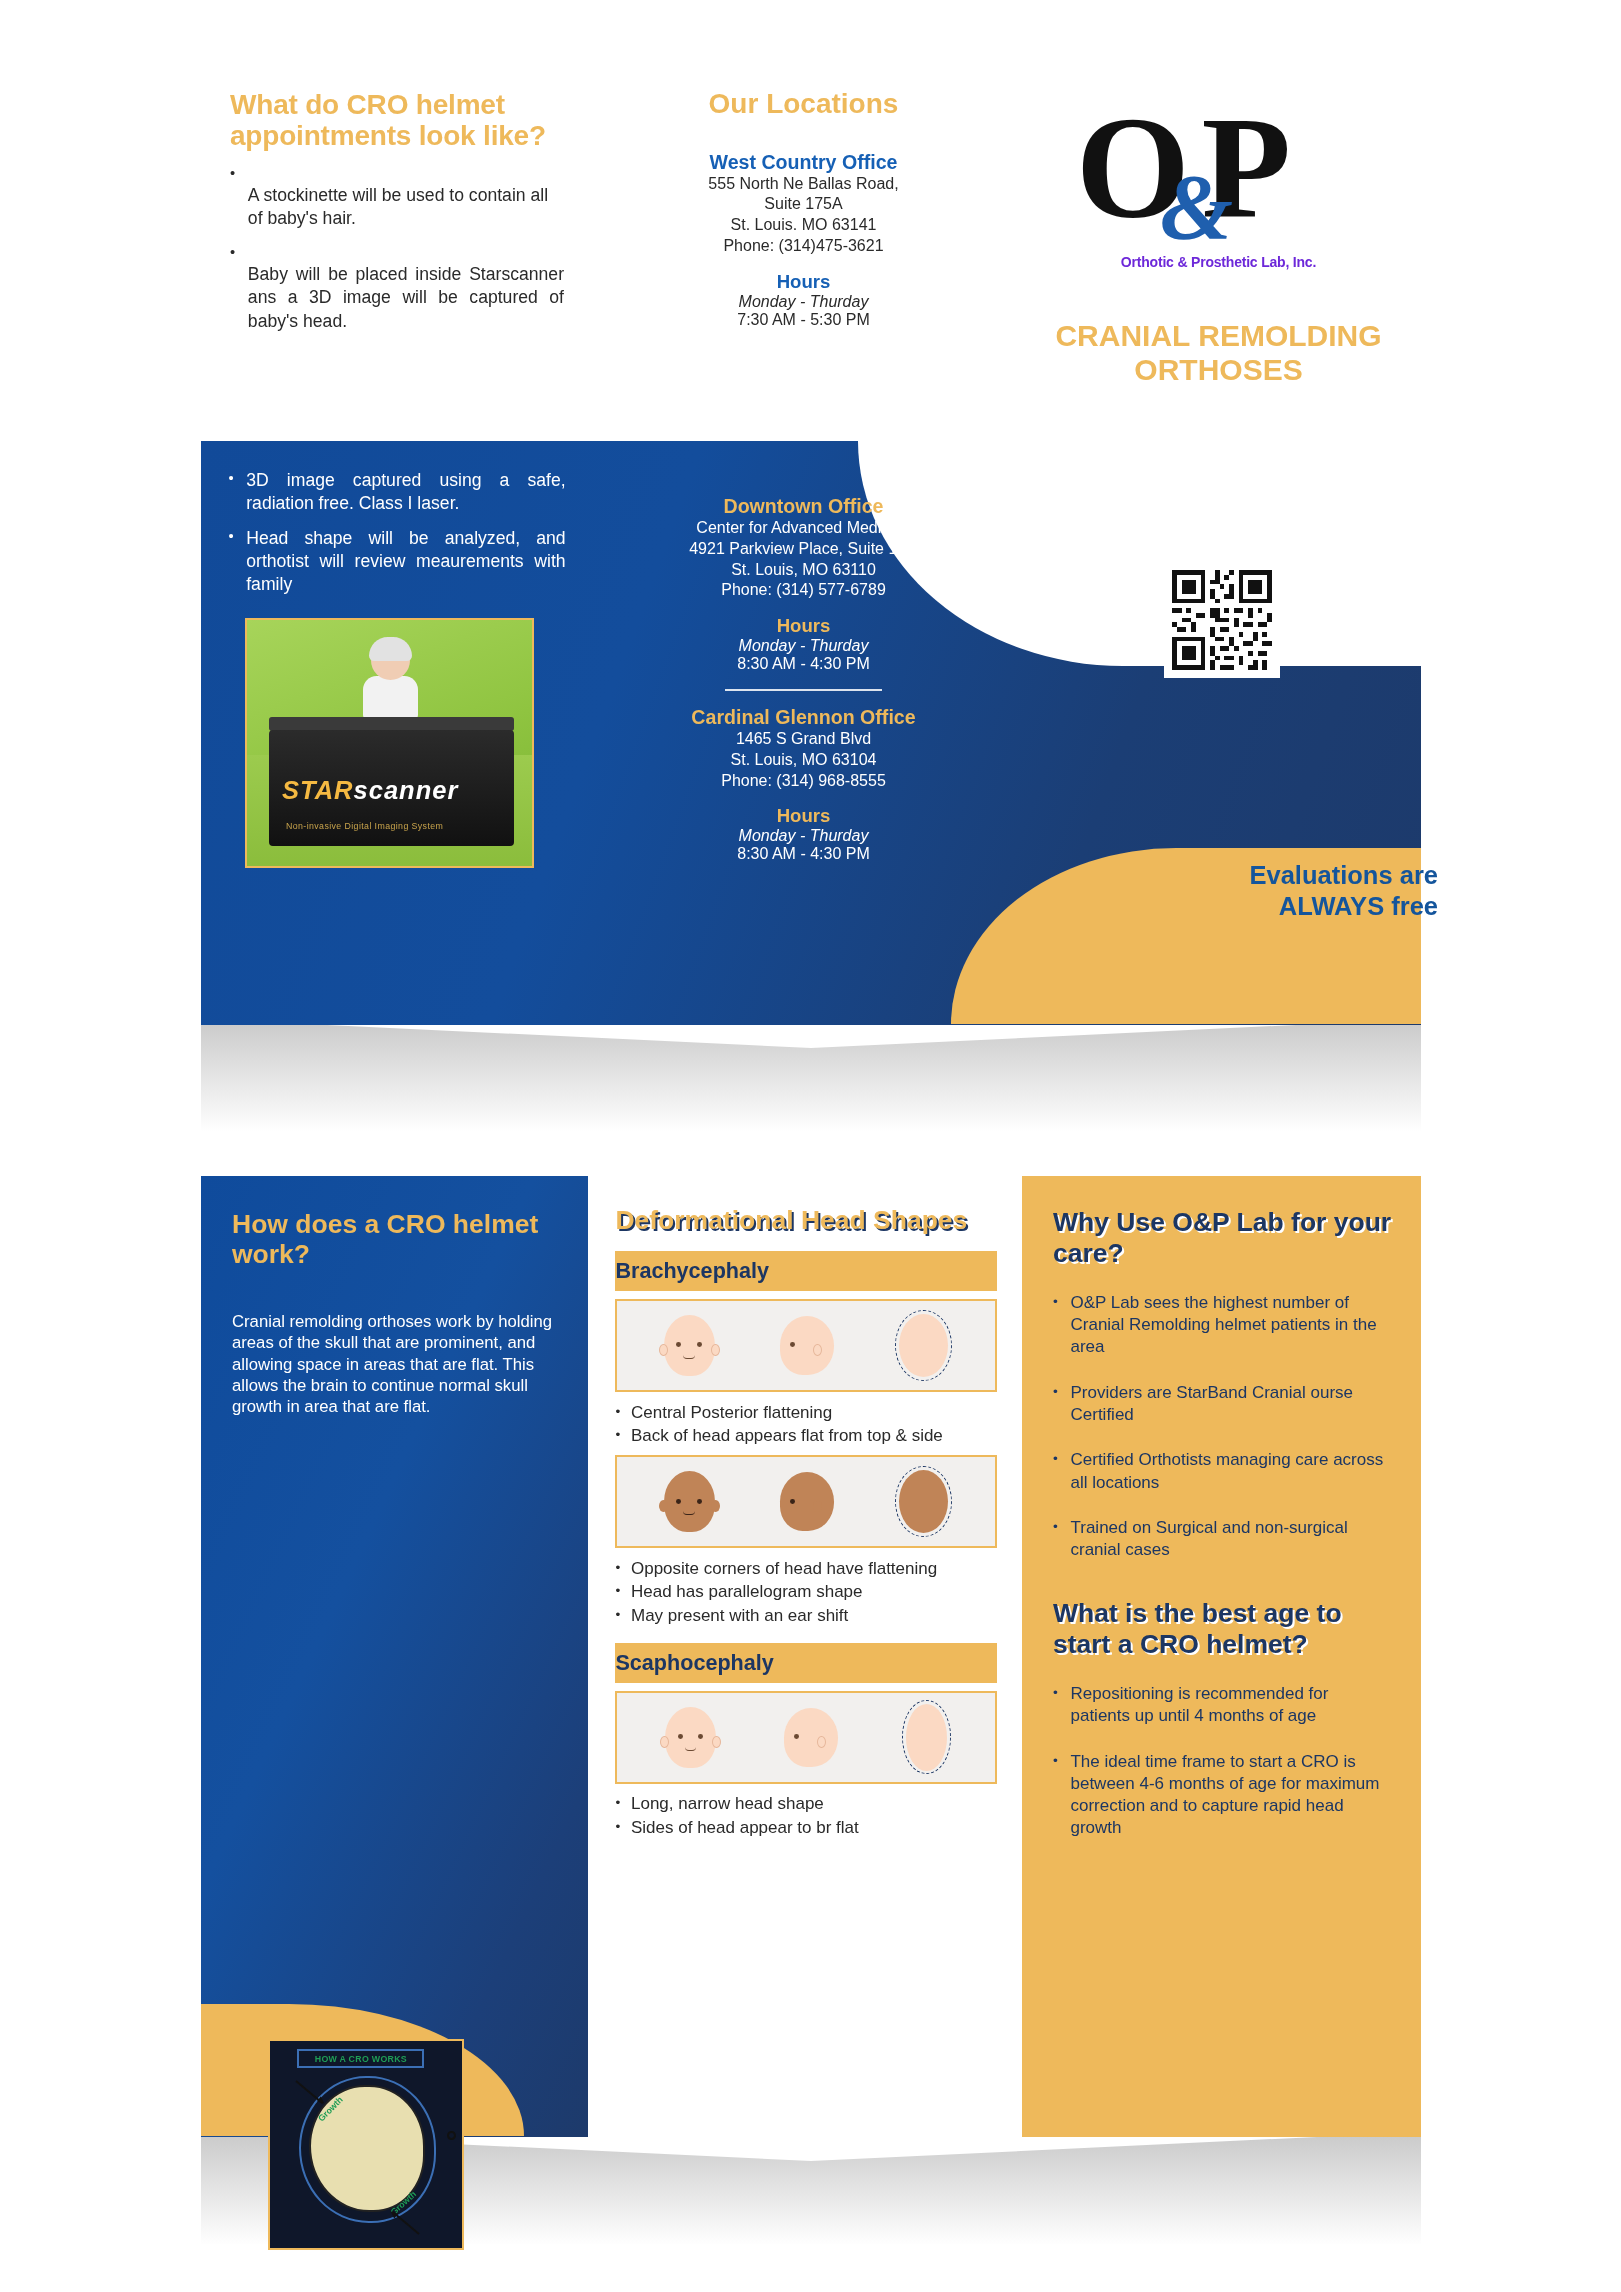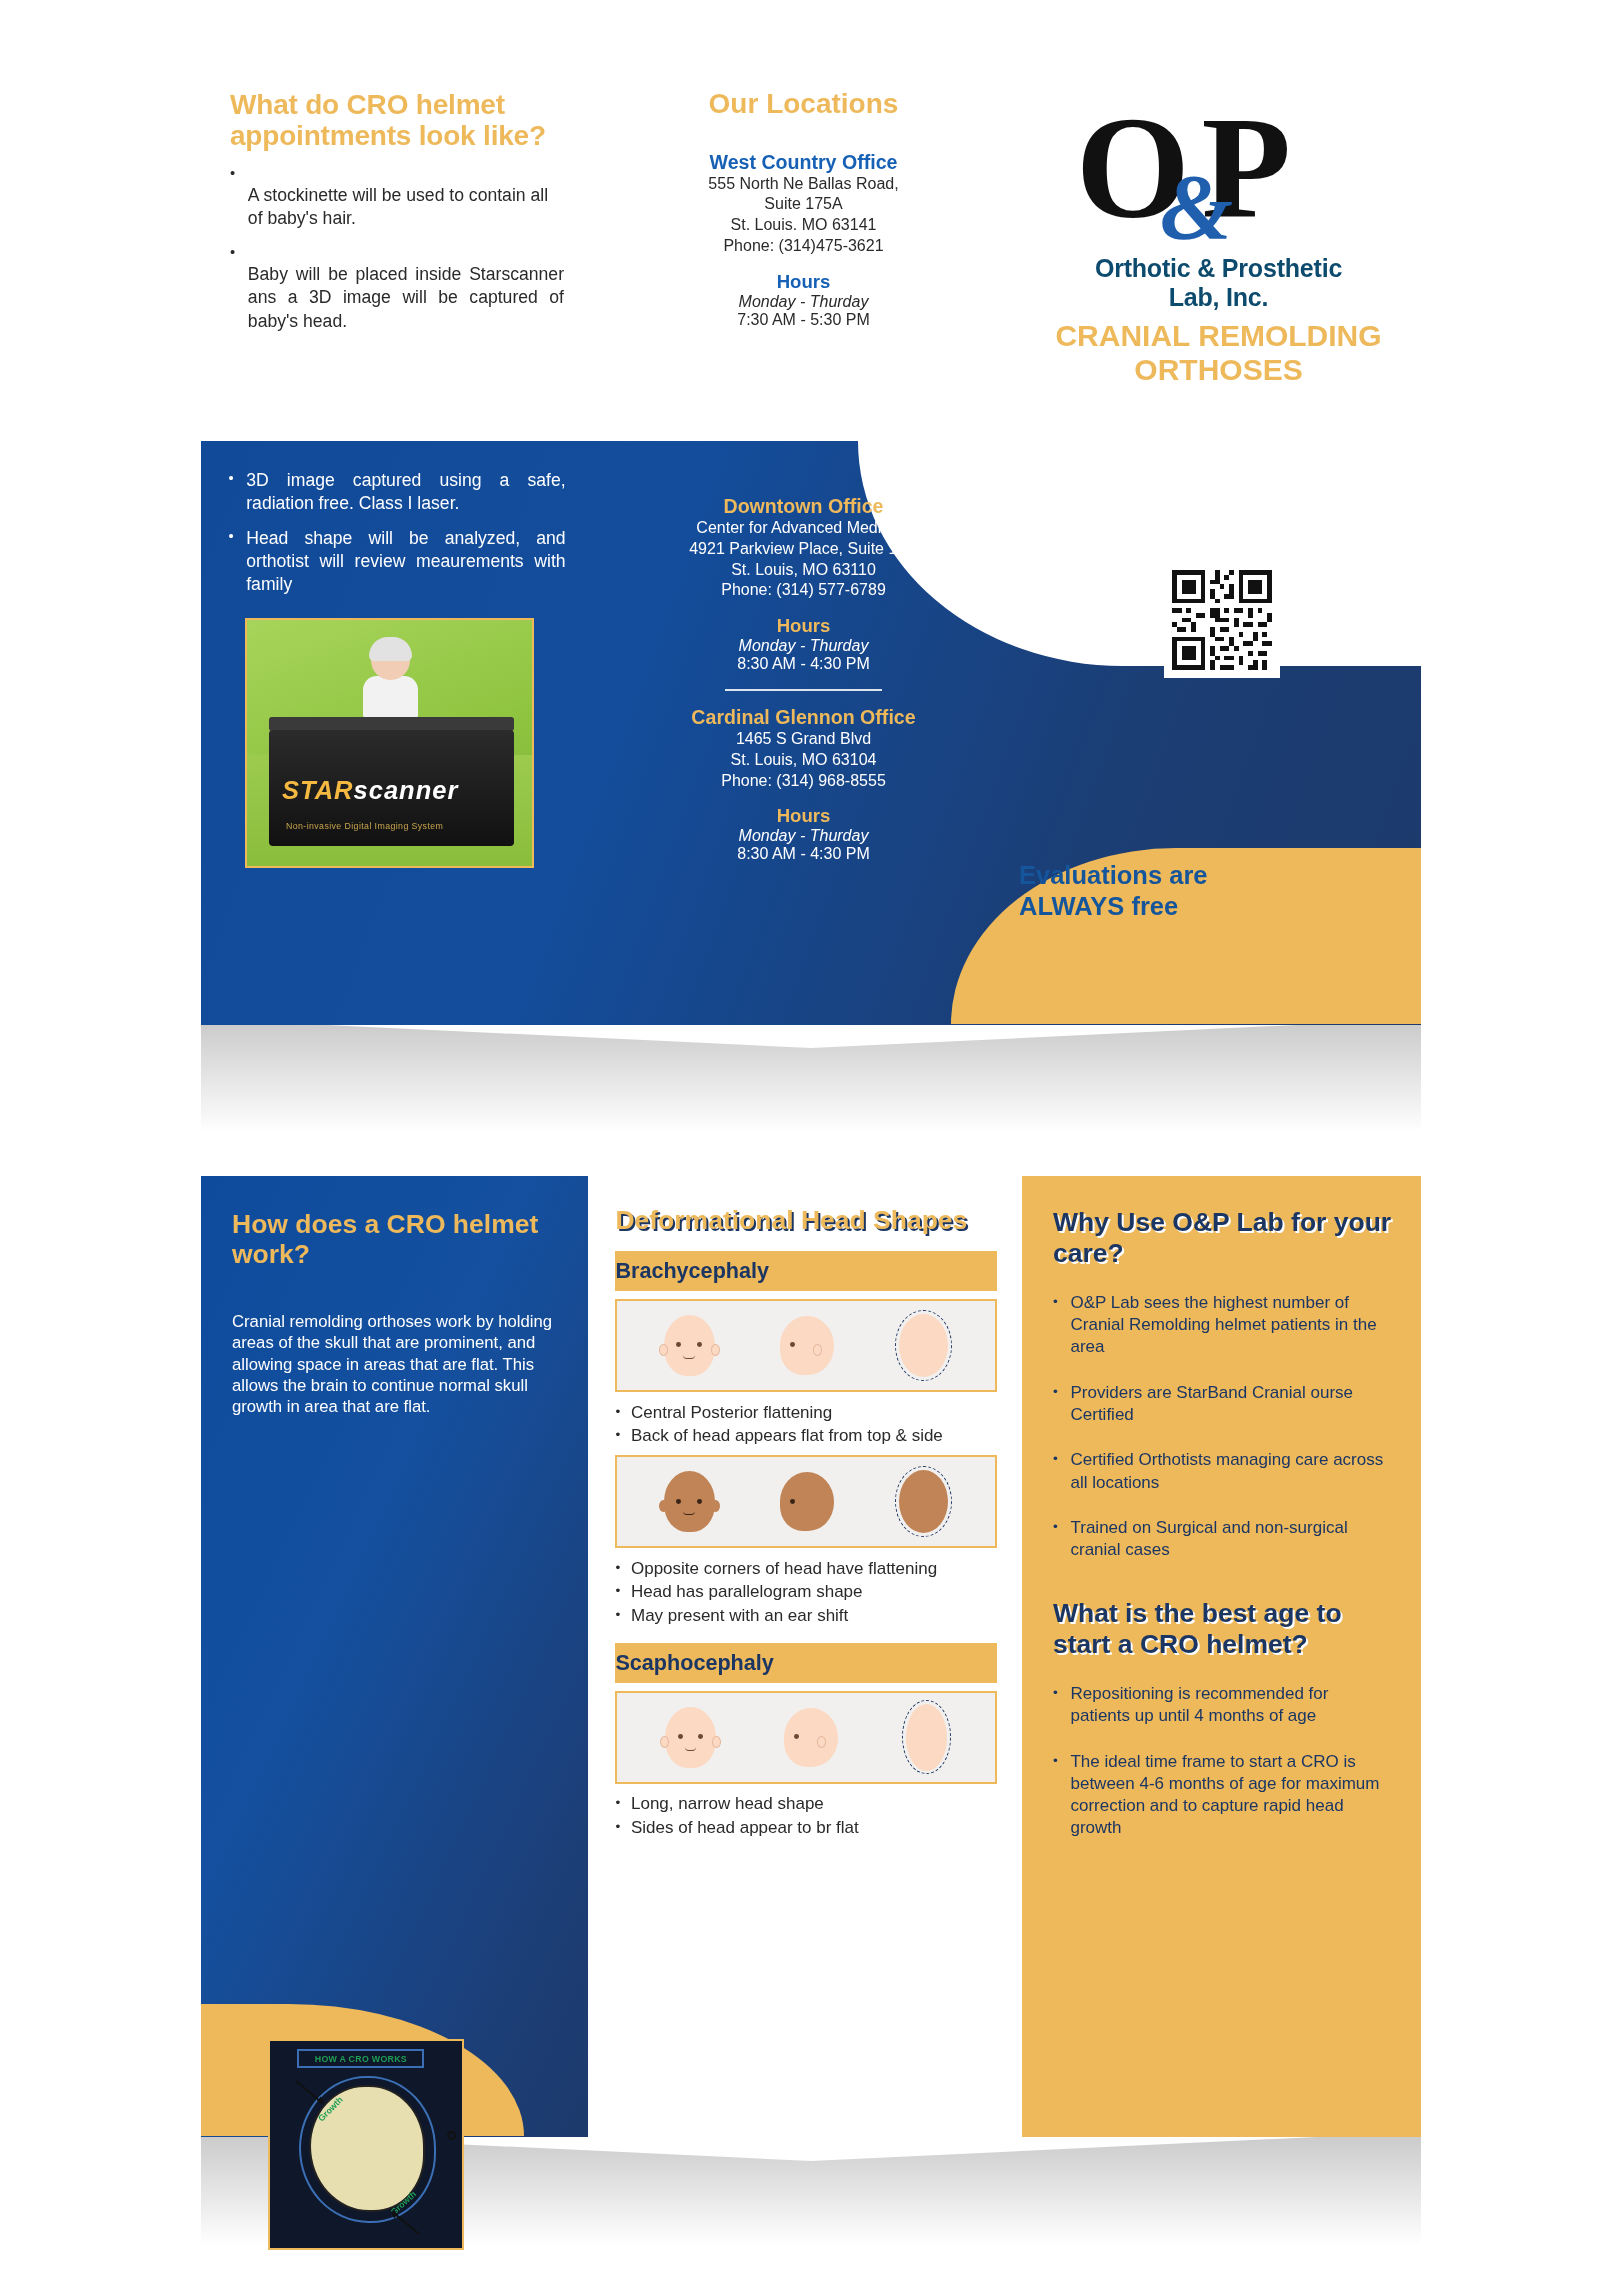--- a/index.html
+++ b/index.html
@@ -101,24 +101,24 @@
   .hrs-it { font-style: italic; font-size:16px; color:#2a2a2a; }
   .hrs-it-w { font-style: italic; font-size:16px; color:#ffffff; }
   .hrs-t { font-size:16px; color:#2a2a2a; }
   .hrs-t-w { font-size:16px; color:#ffffff; }
   .c2-blue { position:absolute; left:392px; top:421px; width:421px; text-align:center; padding:0 17.6px; }
   .divider { width:157px; height:2px; background:#ffffff; margin:15.7px auto; opacity:.85; }
 
   
   .c3 { position:absolute; left:814px; top:0; width:407px; text-align:center; }
   .logo-wrap { position:relative; width:274px; height:181px; margin:27.4px auto 0; }
-  .logo-sub { color:#0c4a6e; font-weight:bold; font-size:25px; letter-spacing:-0.2px; margin-top:2px; }
+  .logo-sub { color:#6d28d9; font-weight:bold; font-size:14px; letter-spacing:-0.2px; margin-top:2px; }
   .cro-title { color:#eeb95b; font-size:30px; font-weight:bold; line-height:1.13; margin-top:37px; }
   .qr { position:absolute; left:149px; top:488px; width:116px; height:116px; background:#fff; padding:7.8px; }
-  .evalbox { position:absolute; left:4px; top:786px; width:407px; text-align:left; }
+  .evalbox { position:absolute; left:16px; top:786px; width:407px; text-align:right; }
   .eval-txt { color:#14559c; font-size:25.5px; font-weight:bold; line-height:1.2; }
 
   
   .brochure2 { position:absolute; left:201px; top:1176px; width:1220px; height:961px; }
   .shadow2 {
     position:absolute; left:201px; top:2132px; width:1220px; height:113px;
     background: linear-gradient(to bottom, rgba(120,120,120,0.40), rgba(255,255,255,0));
     clip-path: polygon(0 0, 50% 29px, 100% 0, 100% 100%, 0 100%);
     z-index:0;
   }

